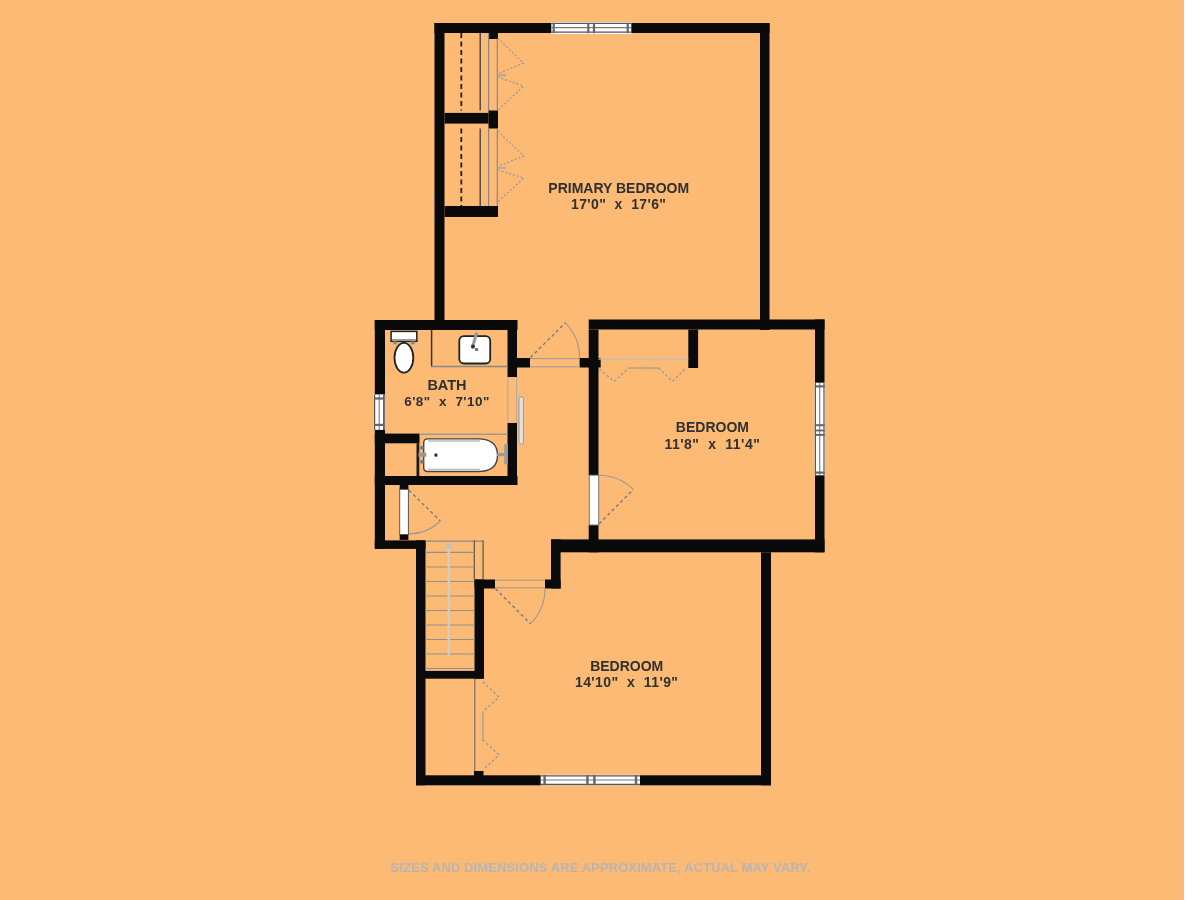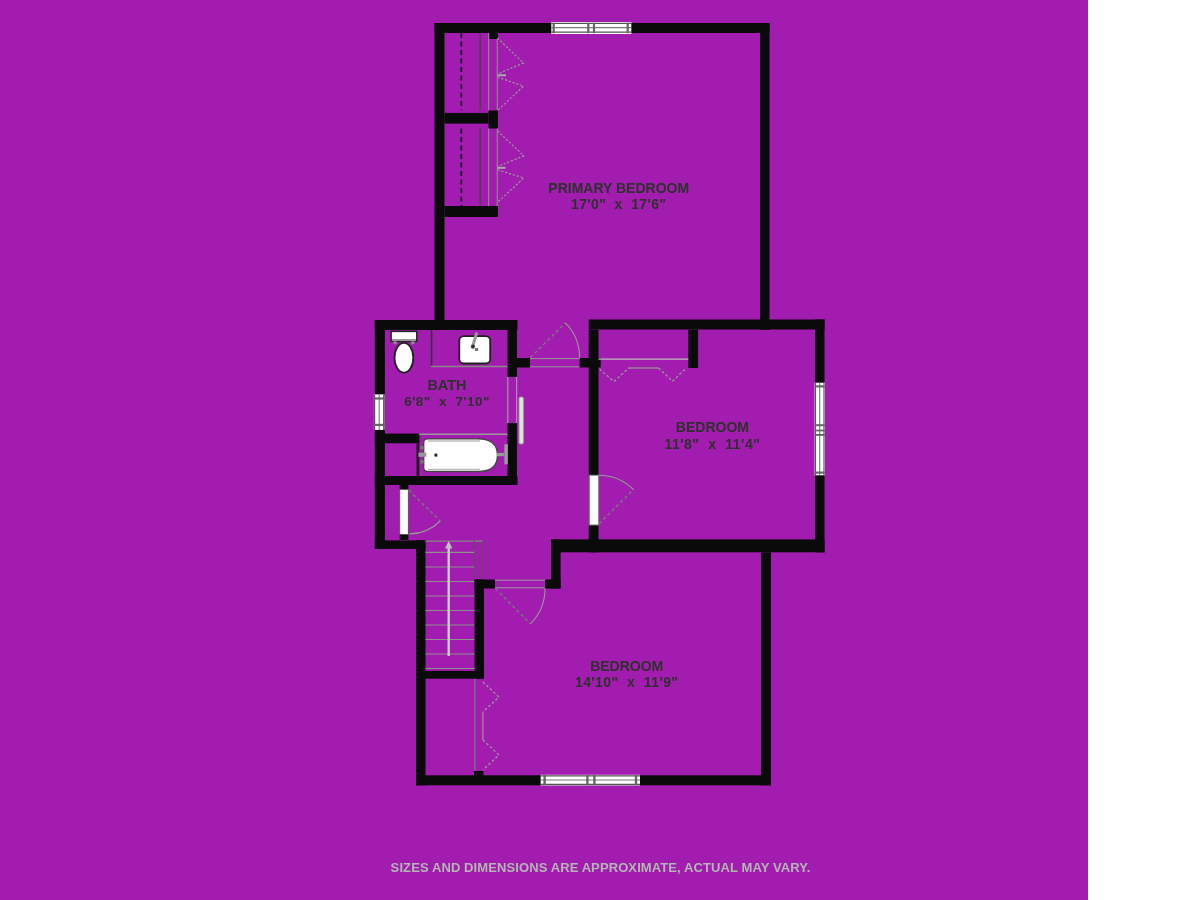--- a/index.html
+++ b/index.html
@@ -1,16 +1,16 @@
 <!DOCTYPE html>
 <html><head>
 <meta charset="utf-8">
 <style>
 html,body{margin:0;padding:0;background:#fff;}
-.page{position:relative;width:1088px;height:900px;background:#a21caf;overflow:hidden;}
+.page{position:relative;width:1184px;height:900px;background:#fdba74;overflow:hidden;}
 svg{position:absolute;top:0;left:0;}
 text{font-family:"Liberation Sans",sans-serif;font-weight:bold;}
 </style>
 </head>
 <body>
 <div class="page">
 <svg width="1200" height="900" viewBox="0 0 1200 900">
 
 <g>
 <rect x="434.5" y="23" width="335" height="10" fill="#0a0a0a"></rect>

